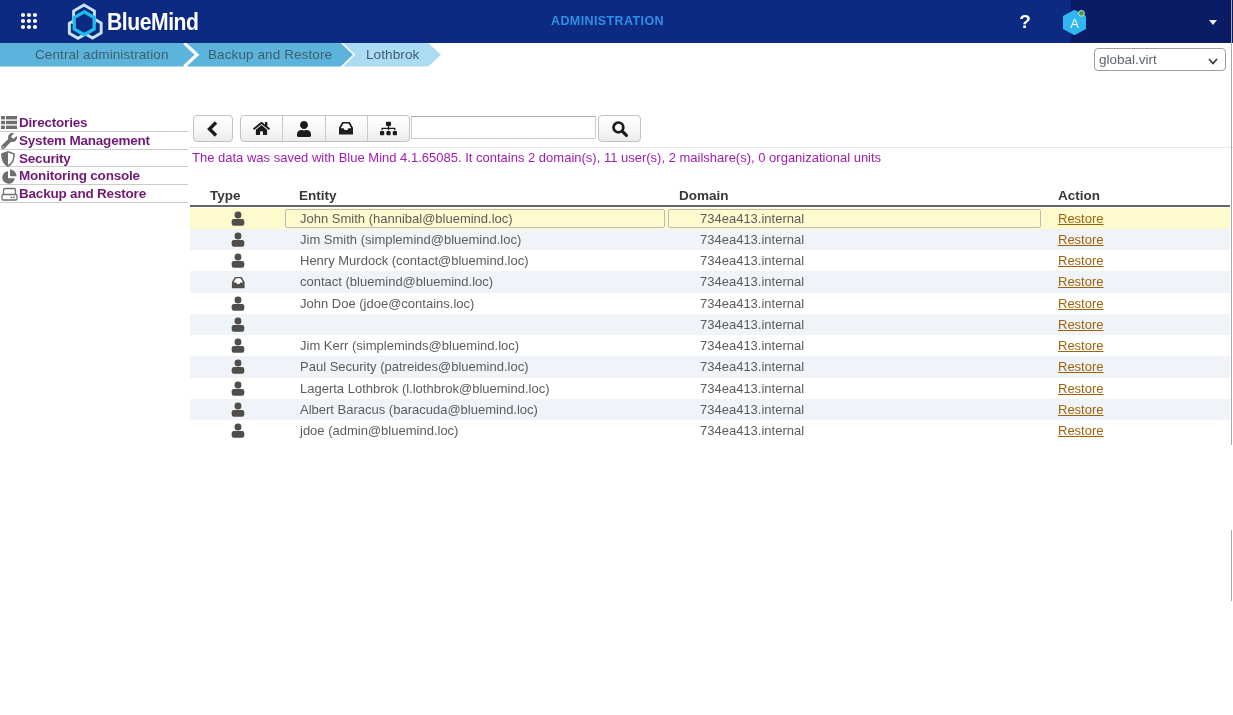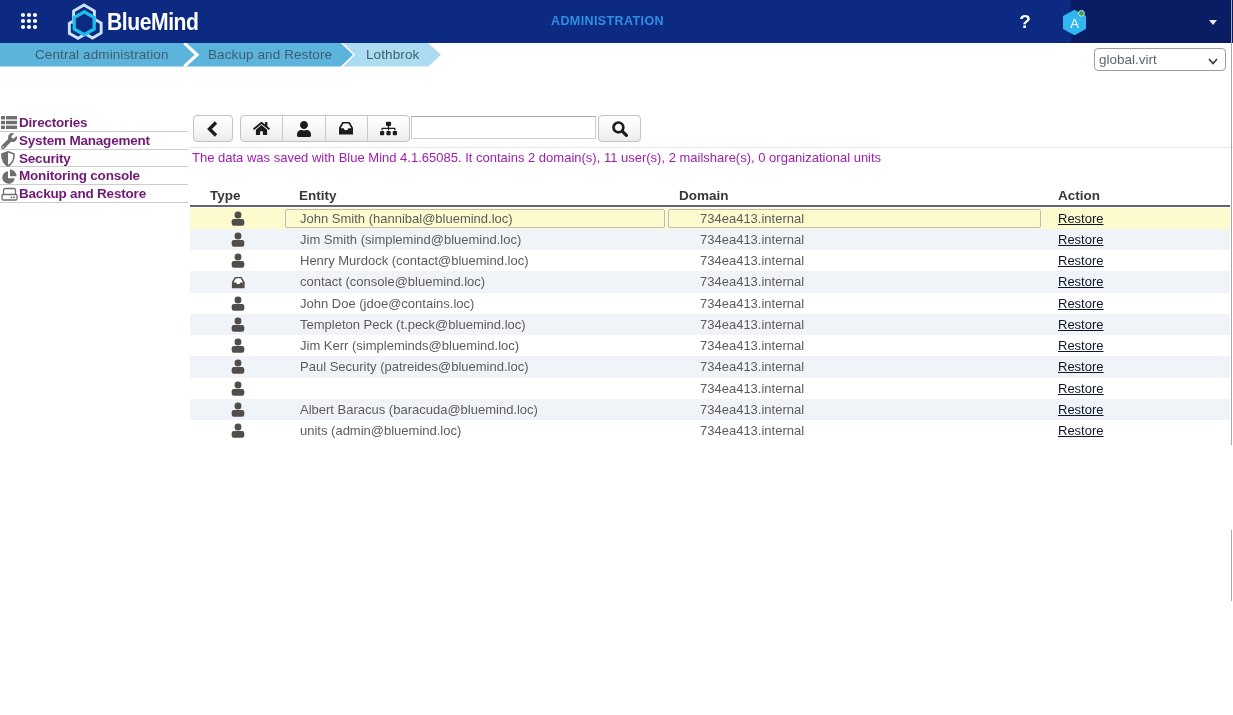--- a/index.html
+++ b/index.html
@@ -45,21 +45,21 @@
 #infoline { position:absolute; left:192px; top:150px; font-size:13px; color:#a21caf; }
 .hlab { position:absolute; font-size:13.5px; font-weight:bold; color:#383838; }
 #theadline { position:absolute; left:190px; top:205.2px; width:1040px; height:2px; background:#666; }
 #rows { position:absolute; left:190px; top:207.8px; width:1040px; }
 .row { position:relative; height:21.23px; font-size:13px; color:#5c5c5c;text-decoration:underline; }
 .row.alt { background:#f0f4f9; }
 .row.sel { background:#fdfbce; }
 .row .icn { position:absolute; left:41px; top:3px; }
 .row .ent { position:absolute; left:110px; top:0; line-height:21px; }
 .row .dom { position:absolute; left:490px; top:0; line-height:21px;margin-left:20px; }
-.row .act { position:absolute; left:868px; top:0; line-height:21px; text-decoration:underline; color:#0f172a; }
+.row .act { position:absolute; left:868px; top:0; line-height:21px; text-decoration:underline; color:#a16207; }
 .selbox { position:absolute; top:1px; height:19px; border:1px solid #c9c37f; border-radius:2px; }
 #selbox1 { left:94.5px; width:380px; border-color:#bbb; }
 #selbox2 { left:478px; width:373px; border-color:#bbb; }
 
 
 #botbox { position:absolute; left:190px; top:684px; width:1041px; height:31px; border:1px solid #ccc; border-bottom:none; background:#fff; }
 #botline { position:absolute; left:190px; top:690.5px; width:1041px; height:2px; background:#555; }
 #botline2 { position:absolute; left:190px; top:713.4px; width:1043px; height:1.6px; background:#888; }
 .blab { position:absolute; font-size:13.5px; font-weight:bold; color:#383838; top:693.8px; }
 
@@ -233,37 +233,36 @@
           <use href="#iuser"></use>
         </svg>
         <span class="ent">Henry Murdock (contact@bluemind.loc)</span>
         <span class="dom">734ea413.internal</span>
         <span class="act">Restore</span>
       </div>
     <div class="row alt">
         <svg class="icn" width="14.5" height="13" viewBox="0 0 14.5 13" style="top:4.5px">
           <use href="#itray"></use>
         </svg>
-        <span class="ent">contact (console@bluemind.loc)</span>
+        <span class="ent">contact (bluemind@bluemind.loc)</span>
         <span class="dom">734ea413.internal</span>
         <span class="act">Restore</span>
       </div>
     <div class="row">
         <svg class="icn" width="14" height="15" viewBox="0 0 14 15">
           <use href="#iuser"></use>
         </svg>
         <span class="ent">John Doe (jdoe@contains.loc)</span>
         <span class="dom">734ea413.internal</span>
         <span class="act">Restore</span>
       </div>
     <div class="row alt">
         <svg class="icn" width="14" height="15" viewBox="0 0 14 15">
           <use href="#iuser"></use>
         </svg>
-        <span class="ent">Templeton Peck (t.peck@bluemind.loc)</span>
         <span class="dom">734ea413.internal</span>
         <span class="act">Restore</span>
       </div>
     <div class="row">
         <svg class="icn" width="14" height="15" viewBox="0 0 14 15">
           <use href="#iuser"></use>
         </svg>
         <span class="ent">Jim Kerr (simpleminds@bluemind.loc)</span>
         <span class="dom">734ea413.internal</span>
         <span class="act">Restore</span>
@@ -273,36 +272,37 @@
           <use href="#iuser"></use>
         </svg>
         <span class="ent">Paul Security (patreides@bluemind.loc)</span>
         <span class="dom">734ea413.internal</span>
         <span class="act">Restore</span>
       </div>
     <div class="row">
         <svg class="icn" width="14" height="15" viewBox="0 0 14 15">
           <use href="#iuser"></use>
         </svg>
+        <span class="ent">Lagerta Lothbrok (l.lothbrok@bluemind.loc)</span>
         <span class="dom">734ea413.internal</span>
         <span class="act">Restore</span>
       </div>
     <div class="row alt">
         <svg class="icn" width="14" height="15" viewBox="0 0 14 15">
           <use href="#iuser"></use>
         </svg>
         <span class="ent">Albert Baracus (baracuda@bluemind.loc)</span>
         <span class="dom">734ea413.internal</span>
         <span class="act">Restore</span>
       </div>
     <div class="row">
         <svg class="icn" width="14" height="15" viewBox="0 0 14 15">
           <use href="#iuser"></use>
         </svg>
-        <span class="ent">units (admin@bluemind.loc)</span>
+        <span class="ent">jdoe (admin@bluemind.loc)</span>
         <span class="dom">734ea413.internal</span>
         <span class="act">Restore</span>
       </div>
   </div>
 
   <div id="botbox"></div>
   <div id="botline"></div>
   <div class="blab" style="left:208px;">Type</div>
   <div class="blab" style="left:299px;">Entity</div>
   <div class="blab" style="left:679px;">Domain</div>

